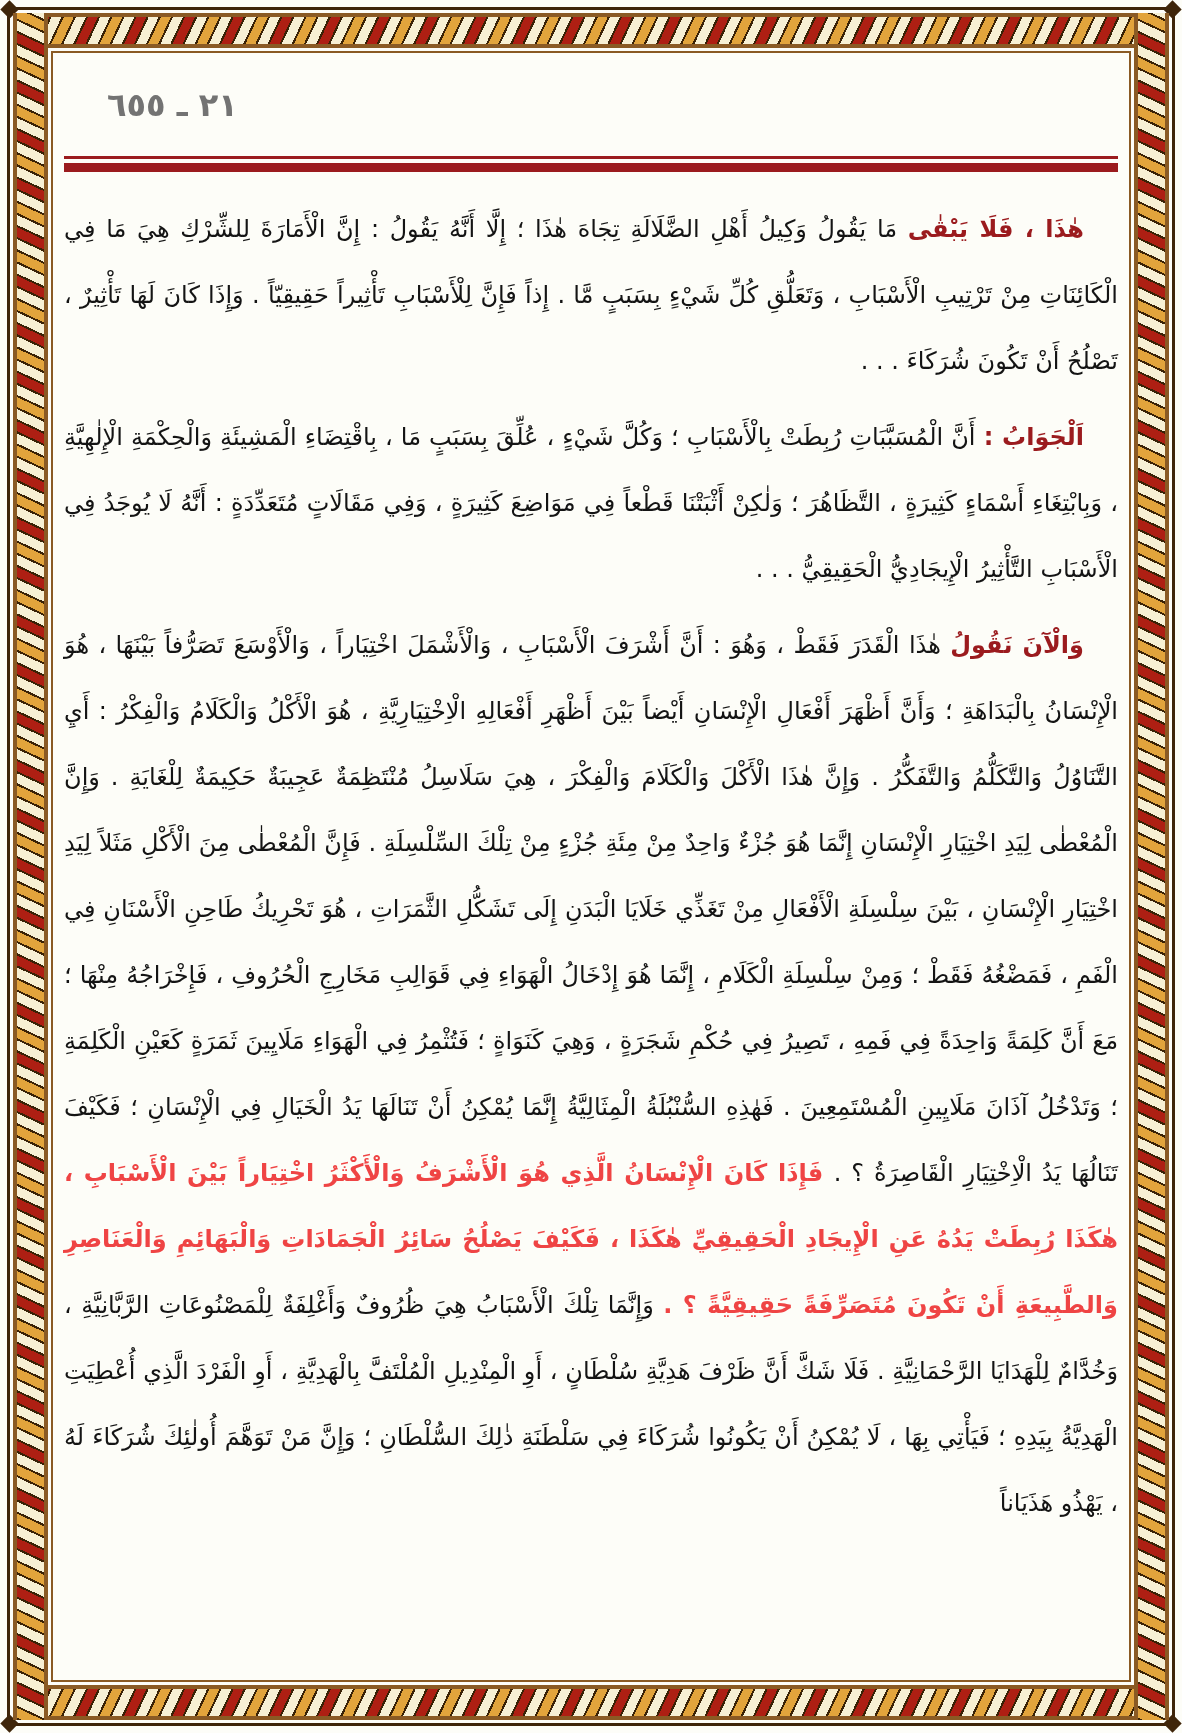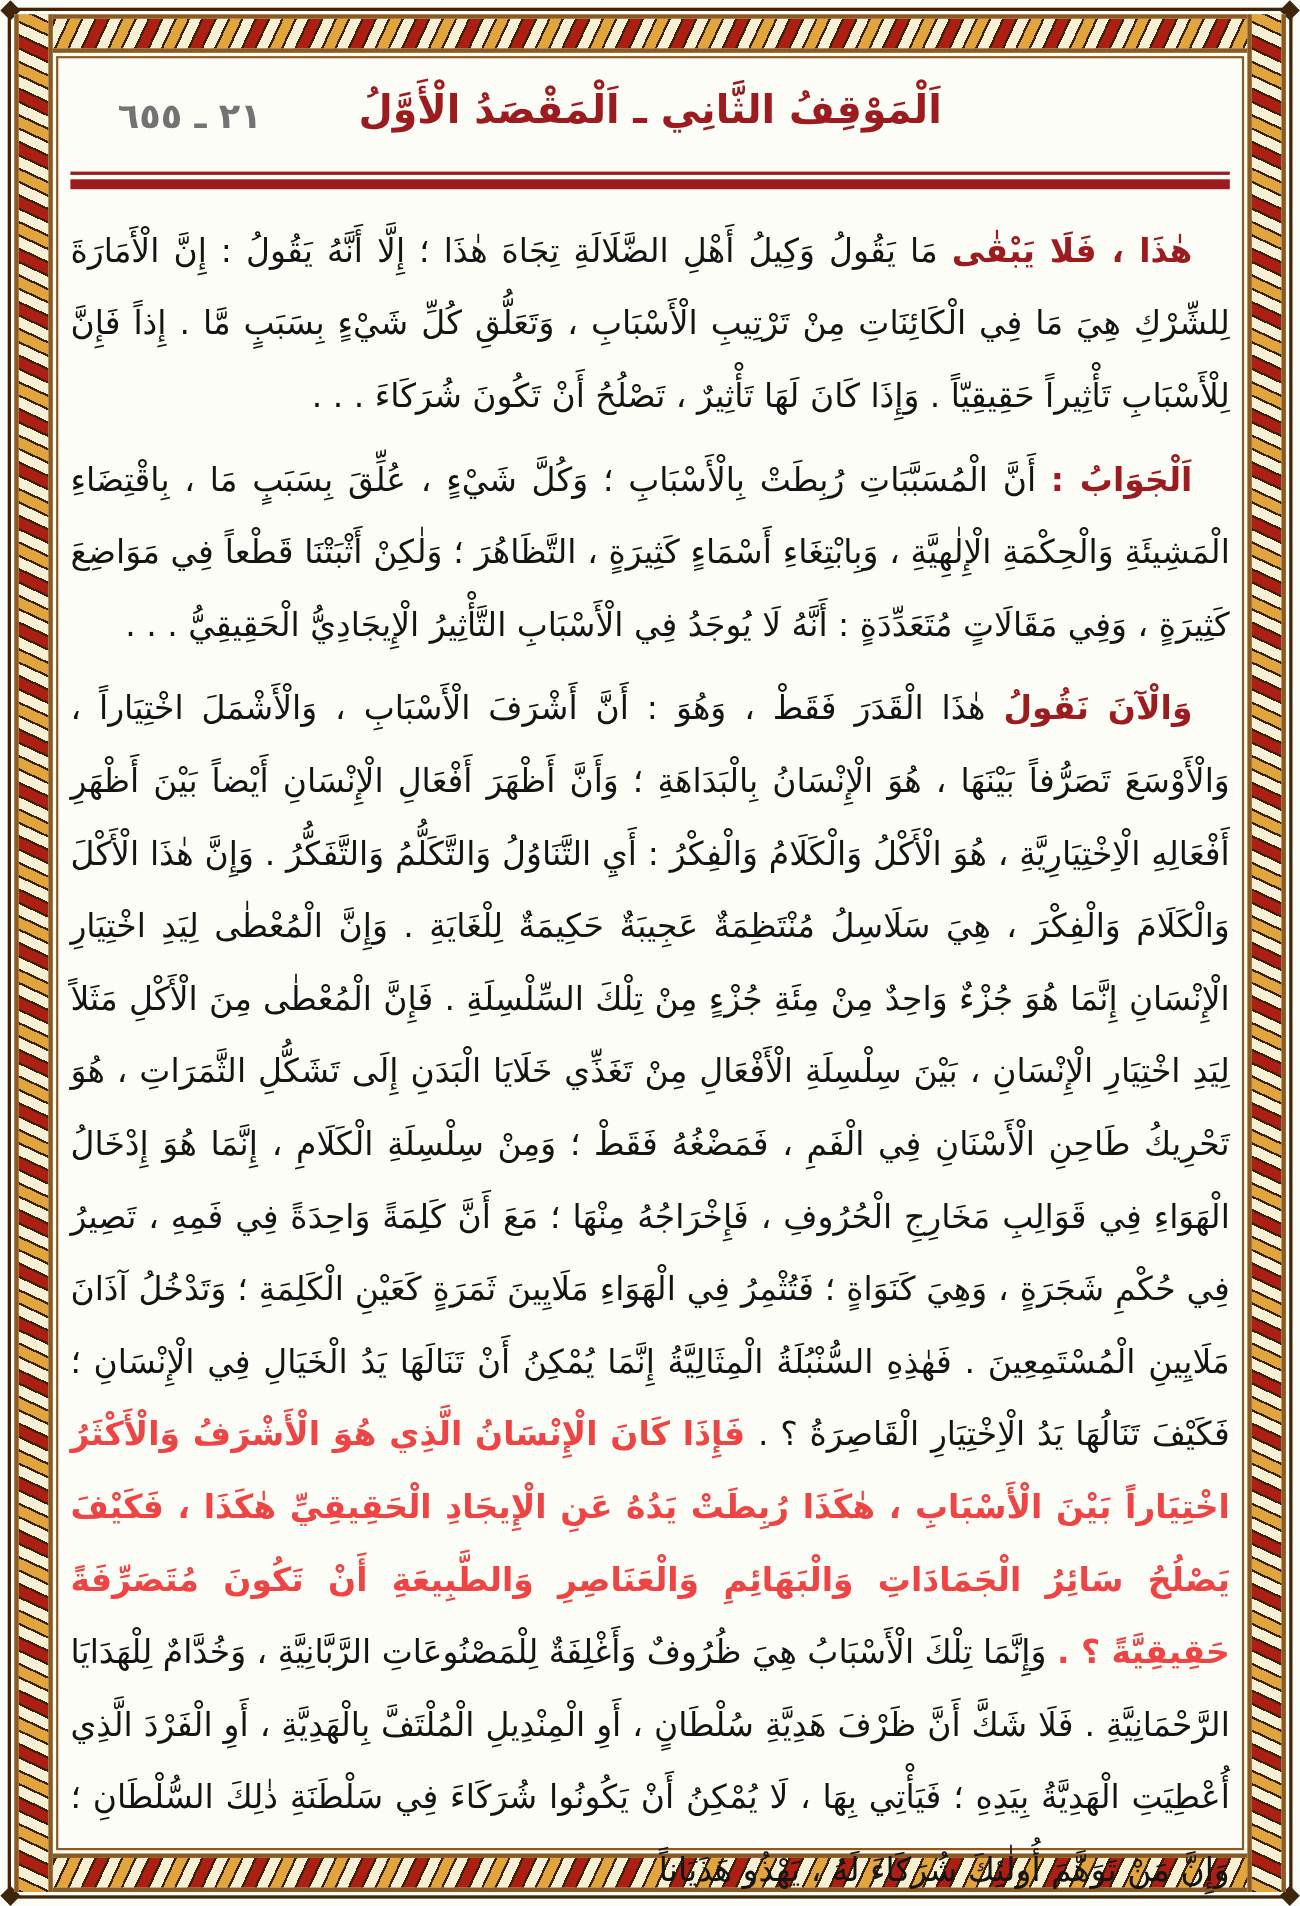--- a/index.html
+++ b/index.html
@@ -70,21 +70,21 @@
     position:absolute; left:6px; top:22px;
     font-size:32px; font-weight:bold;
     color:#737373;
     direction:rtl;
     margin-left:37px;
   }
   .rule-thin  { height:3px; background:#9b1b1e; margin-top:12px; }
   .rule-thick { height:9px; background:#9b1b1e; margin-top:4px; }
   .body {
     margin-top:24px;
-    font-size:30px;
+    font-size:24px;
     line-height:66px;
     color:#141414;
     text-align:justify;
   }
   .para { margin:0 0 10px 0; text-indent:34px; }
   .seg-black   { color:#141414; }
   .seg-red     { color:#9b1b1e; font-weight:bold; }
   .seg-redbold { color:#ef4444; font-weight:bold; }
 </style>
 </head>
@@ -99,21 +99,20 @@
   <div class="corner br"></div>
   <div class="band band-h band-top"></div>
   <div class="band band-h band-bottom"></div>
   <div class="band band-v band-left"></div>
   <div class="band band-v band-right"></div>
   <div class="b-inner"></div>
 
   <div class="content">
 
     <div class="header">
-      <div class="title">اَلْمَوْقِفُ الثَّانِي ـ اَلْمَقْصَدُ الْأَوَّلُ</div>
       <div class="pagenum">٢١ ـ ٦٥٥</div>
     </div>
 
     <div class="rule-thin"></div>
     <div class="rule-thick"></div>
 
     <div class="body">
         <p class="para"><span class="seg-red">هٰذَا ، فَلَا يَبْقٰى</span><span class="seg-black"> مَا يَقُولُ وَكِيلُ أَهْلِ الضَّلَالَةِ تِجَاهَ هٰذَا ؛ إِلَّا أَنَّهُ يَقُولُ : إِنَّ الْأَمَارَةَ لِلشِّرْكِ هِيَ مَا فِي الْكَائِنَاتِ مِنْ تَرْتِيبِ الْأَسْبَابِ ، وَتَعَلُّقِ كُلِّ شَيْءٍ بِسَبَبٍ مَّا . إِذاً فَإِنَّ لِلْأَسْبَابِ تَأْثِيراً حَقِيقِيّاً . وَإِذَا كَانَ لَهَا تَأْثِيرٌ ، تَصْلُحُ أَنْ تَكُونَ شُرَكَاءَ . . .</span></p>
         <p class="para"><span class="seg-red">اَلْجَوَابُ :</span><span class="seg-black"> أَنَّ الْمُسَبَّبَاتِ رُبِطَتْ بِالْأَسْبَابِ ؛ وَكُلَّ شَيْءٍ ، عُلِّقَ بِسَبَبٍ مَا ، بِاقْتِضَاءِ الْمَشِيئَةِ وَالْحِكْمَةِ الْإِلٰهِيَّةِ ، وَبِابْتِغَاءِ أَسْمَاءٍ كَثِيرَةٍ ، التَّظَاهُرَ ؛ وَلٰكِنْ أَثْبَتْنَا قَطْعاً فِي مَوَاضِعَ كَثِيرَةٍ ، وَفِي مَقَالَاتٍ مُتَعَدِّدَةٍ : أَنَّهُ لَا يُوجَدُ فِي الْأَسْبَابِ التَّأْثِيرُ الْإِيجَادِيُّ الْحَقِيقِيُّ . . .</span></p>
         <p class="para"><span class="seg-red">وَالْآنَ نَقُولُ</span><span class="seg-black"> هٰذَا الْقَدَرَ فَقَطْ ، وَهُوَ : أَنَّ أَشْرَفَ الْأَسْبَابِ ، وَالْأَشْمَلَ اخْتِيَاراً ، وَالْأَوْسَعَ تَصَرُّفاً بَيْنَهَا ، هُوَ الْإِنْسَانُ بِالْبَدَاهَةِ ؛ وَأَنَّ أَظْهَرَ أَفْعَالِ الْإِنْسَانِ أَيْضاً بَيْنَ أَظْهَرِ أَفْعَالِهِ الْاِخْتِيَارِيَّةِ ، هُوَ الْأَكْلُ وَالْكَلَامُ وَالْفِكْرُ : أَيِ التَّنَاوُلُ وَالتَّكَلُّمُ وَالتَّفَكُّرُ . وَإِنَّ هٰذَا الْأَكْلَ وَالْكَلَامَ وَالْفِكْرَ ، هِيَ سَلَاسِلُ مُنْتَظِمَةٌ عَجِيبَةٌ حَكِيمَةٌ لِلْغَايَةِ . وَإِنَّ الْمُعْطٰى لِيَدِ اخْتِيَارِ الْإِنْسَانِ إِنَّمَا هُوَ جُزْءٌ وَاحِدٌ مِنْ مِئَةِ جُزْءٍ مِنْ تِلْكَ السِّلْسِلَةِ . فَإِنَّ الْمُعْطٰى مِنَ الْأَكْلِ مَثَلاً لِيَدِ اخْتِيَارِ الْإِنْسَانِ ، بَيْنَ سِلْسِلَةِ الْأَفْعَالِ مِنْ تَغَذِّي خَلَايَا الْبَدَنِ إِلَى تَشَكُّلِ الثَّمَرَاتِ ، هُوَ تَحْرِيكُ طَاحِنِ الْأَسْنَانِ فِي الْفَمِ ، فَمَضْغُهُ فَقَطْ ؛ وَمِنْ سِلْسِلَةِ الْكَلَامِ ، إِنَّمَا هُوَ إِدْخَالُ الْهَوَاءِ فِي قَوَالِبِ مَخَارِجِ الْحُرُوفِ ، فَإِخْرَاجُهُ مِنْهَا ؛ مَعَ أَنَّ كَلِمَةً وَاحِدَةً فِي فَمِهِ ، تَصِيرُ فِي حُكْمِ شَجَرَةٍ ، وَهِيَ كَنَوَاةٍ ؛ فَتُثْمِرُ فِي الْهَوَاءِ مَلَايِينَ ثَمَرَةٍ كَعَيْنِ الْكَلِمَةِ ؛ وَتَدْخُلُ آذَانَ مَلَايِينِ الْمُسْتَمِعِينَ . فَهٰذِهِ السُّنْبُلَةُ الْمِثَالِيَّةُ إِنَّمَا يُمْكِنُ أَنْ تَنَالَهَا يَدُ الْخَيَالِ فِي الْإِنْسَانِ ؛ فَكَيْفَ تَنَالُهَا يَدُ الْاِخْتِيَارِ الْقَاصِرَةُ ؟ .</span><span class="seg-redbold"> فَإِذَا كَانَ الْإِنْسَانُ الَّذِي هُوَ الْأَشْرَفُ وَالْأَكْثَرُ اخْتِيَاراً بَيْنَ الْأَسْبَابِ ، هٰكَذَا رُبِطَتْ يَدُهُ عَنِ الْإِيجَادِ الْحَقِيقِيِّ هٰكَذَا ، فَكَيْفَ يَصْلُحُ سَائِرُ الْجَمَادَاتِ وَالْبَهَائِمِ وَالْعَنَاصِرِ وَالطَّبِيعَةِ أَنْ تَكُونَ مُتَصَرِّفَةً حَقِيقِيَّةً ؟ .</span><span class="seg-black"> وَإِنَّمَا تِلْكَ الْأَسْبَابُ هِيَ ظُرُوفٌ وَأَغْلِفَةٌ لِلْمَصْنُوعَاتِ الرَّبَّانِيَّةِ ، وَخُدَّامٌ لِلْهَدَايَا الرَّحْمَانِيَّةِ . فَلَا شَكَّ أَنَّ ظَرْفَ هَدِيَّةِ سُلْطَانٍ ، أَوِ الْمِنْدِيلِ الْمُلْتَفَّ بِالْهَدِيَّةِ ، أَوِ الْفَرْدَ الَّذِي أُعْطِيَتِ الْهَدِيَّةُ بِيَدِهِ ؛ فَيَأْتِي بِهَا ، لَا يُمْكِنُ أَنْ يَكُونُوا شُرَكَاءَ فِي سَلْطَنَةِ ذٰلِكَ السُّلْطَانِ ؛ وَإِنَّ مَنْ تَوَهَّمَ أُولٰئِكَ شُرَكَاءَ لَهُ ، يَهْذُو هَذَيَاناً</span></p>

